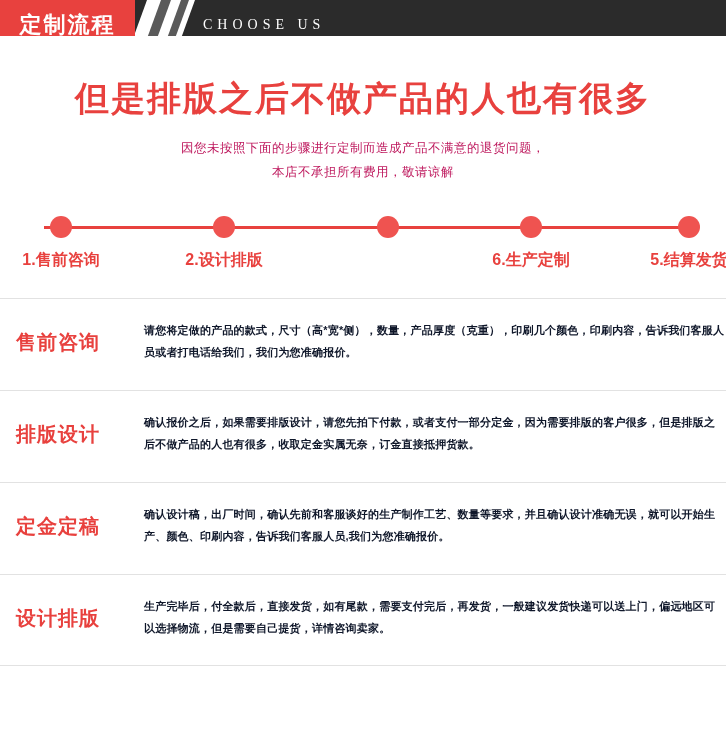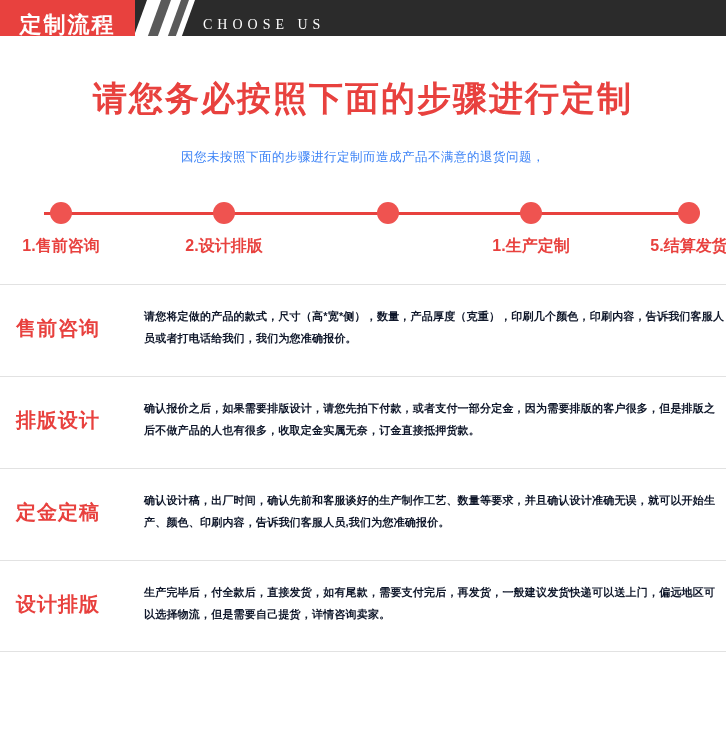--- a/index.html
+++ b/index.html
@@ -86,23 +86,23 @@
     text-align: center;
   }
   .main-title {
     font-size: 34px;
     font-weight: bold;
     color: #e8413e;
     letter-spacing: 2px;
     line-height: 1.2;
   }
   .sub-line {
-    margin-top: 27px;
+    margin-top: 18px;
     font-size: 12.5px;
-    color: #3b82f6;
+    color: #be185d;
     line-height: 1.9;
     letter-spacing: 0.5px;
   }
 
   
   .steps {
     position: relative;
     margin: 26px 24px 0 24px;
     height: 70px;
   }
@@ -174,43 +174,44 @@
   <div class="slash-grey g1"></div>
   <div class="slash-grey g2"></div>
   <div class="slash s1"></div>
   <div class="slash s2"></div>
   <div class="slash s3"></div>
   <div class="header-tab">定制流程</div>
   <div class="header-en">CHOOSE US</div>
 </div>
 
 <div class="title-wrap">
-  <div class="main-title">请您务必按照下面的步骤进行定制</div>
+  <div class="main-title">但是排版之后不做产品的人也有很多</div>
   <div class="sub-line">
     <div>因您未按照下面的步骤进行定制而造成产品不满意的退货问题，</div>
+    <div>本店不承担所有费用，敬请谅解</div>
   </div>
 </div>
 
 <div class="steps">
   <div class="steps-line"></div>
 
   <div class="step" style="left:-28px;">
     <div class="dot"></div>
     <div class="slabel">1.售前咨询</div>
   </div>
   <div class="step" style="left:135px;">
     <div class="dot"></div>
     <div class="slabel">2.设计排版</div>
   </div>
   <div class="step" style="left:299px;">
     <div class="dot"></div>
   </div>
   <div class="step" style="left:442px;">
     <div class="dot"></div>
-    <div class="slabel">1.生产定制</div>
+    <div class="slabel">6.生产定制</div>
   </div>
   <div class="step" style="left:600px;">
     <div class="dot"></div>
     <div class="slabel">5.结算发货</div>
   </div>
 </div>
 
 <div class="sections">
 
   <div class="row">

